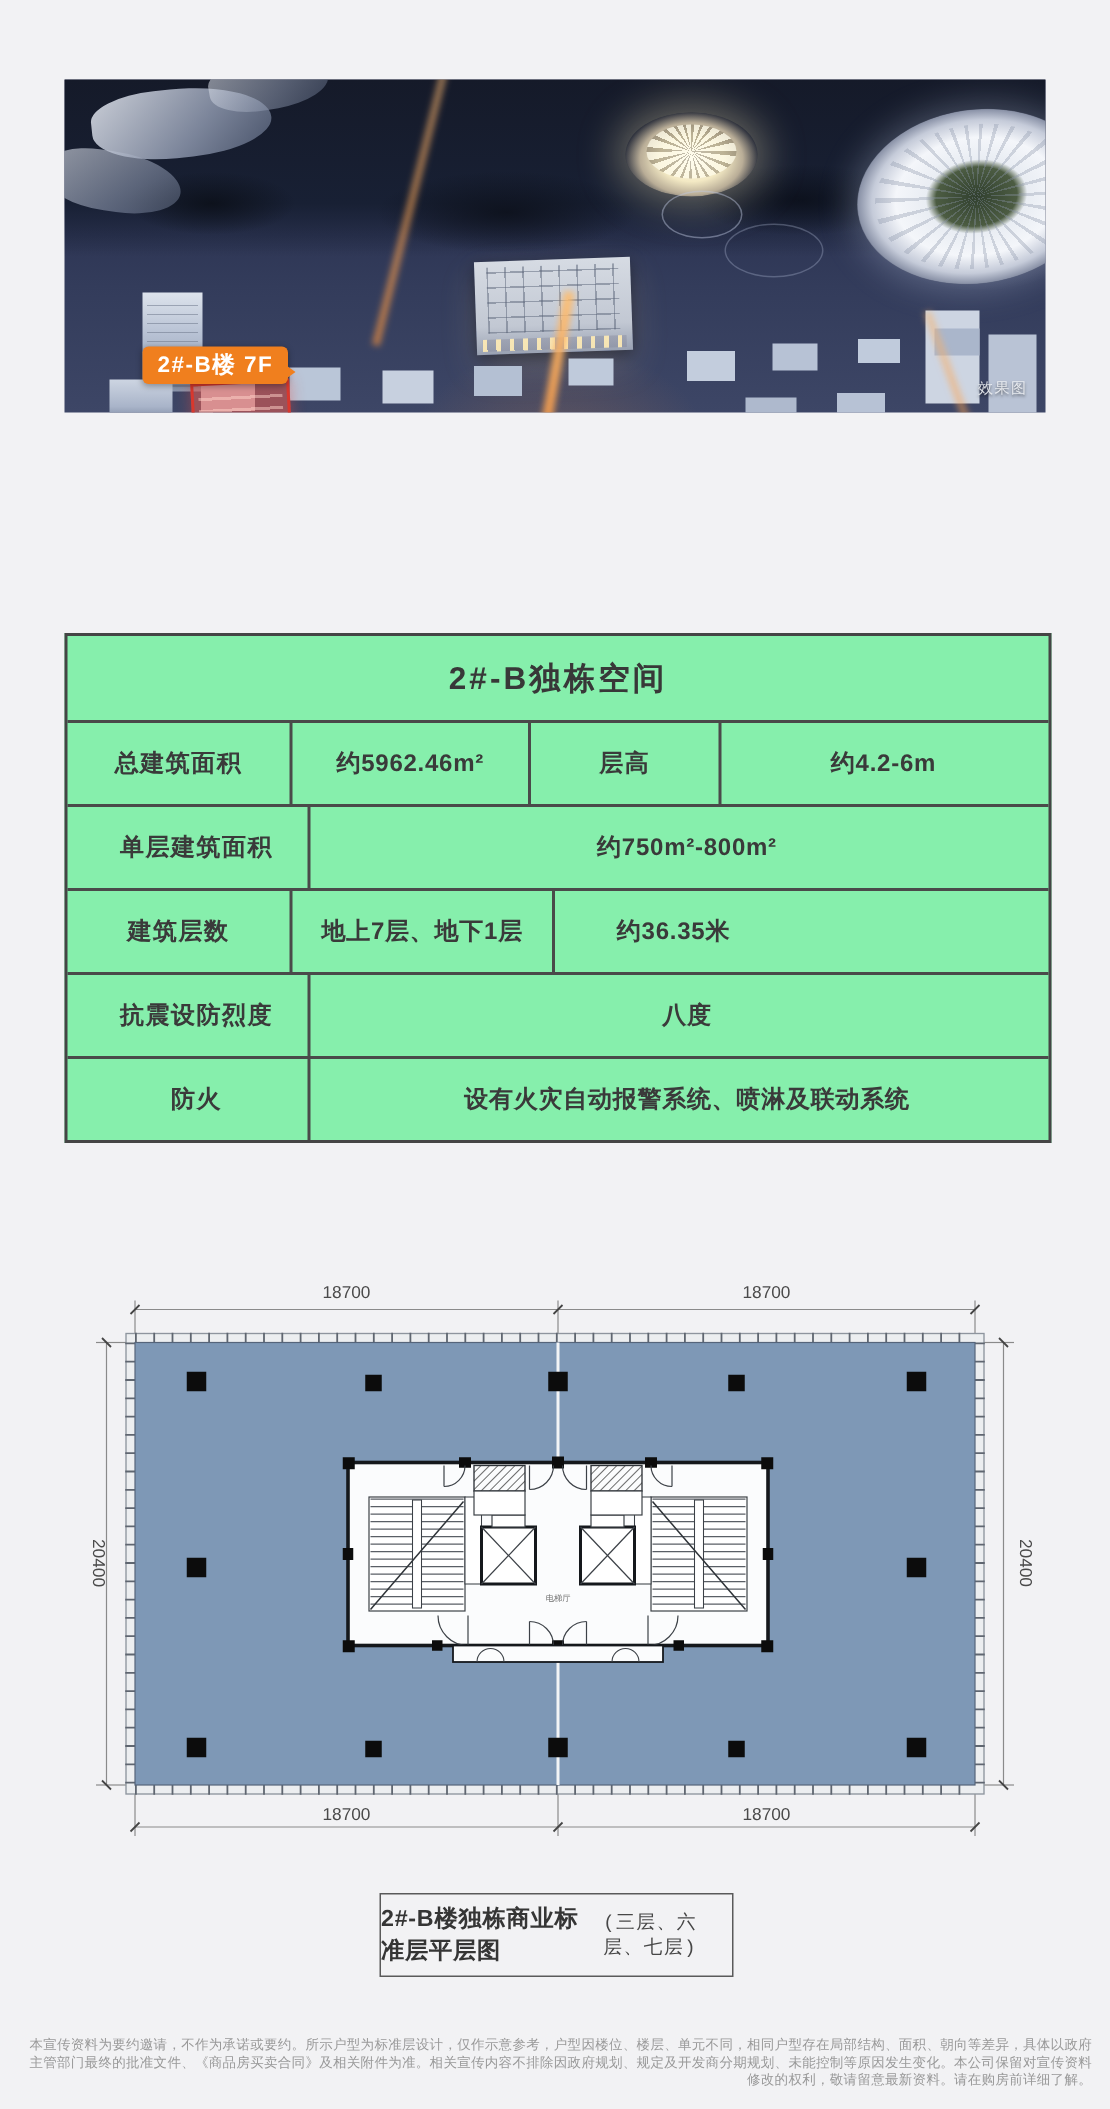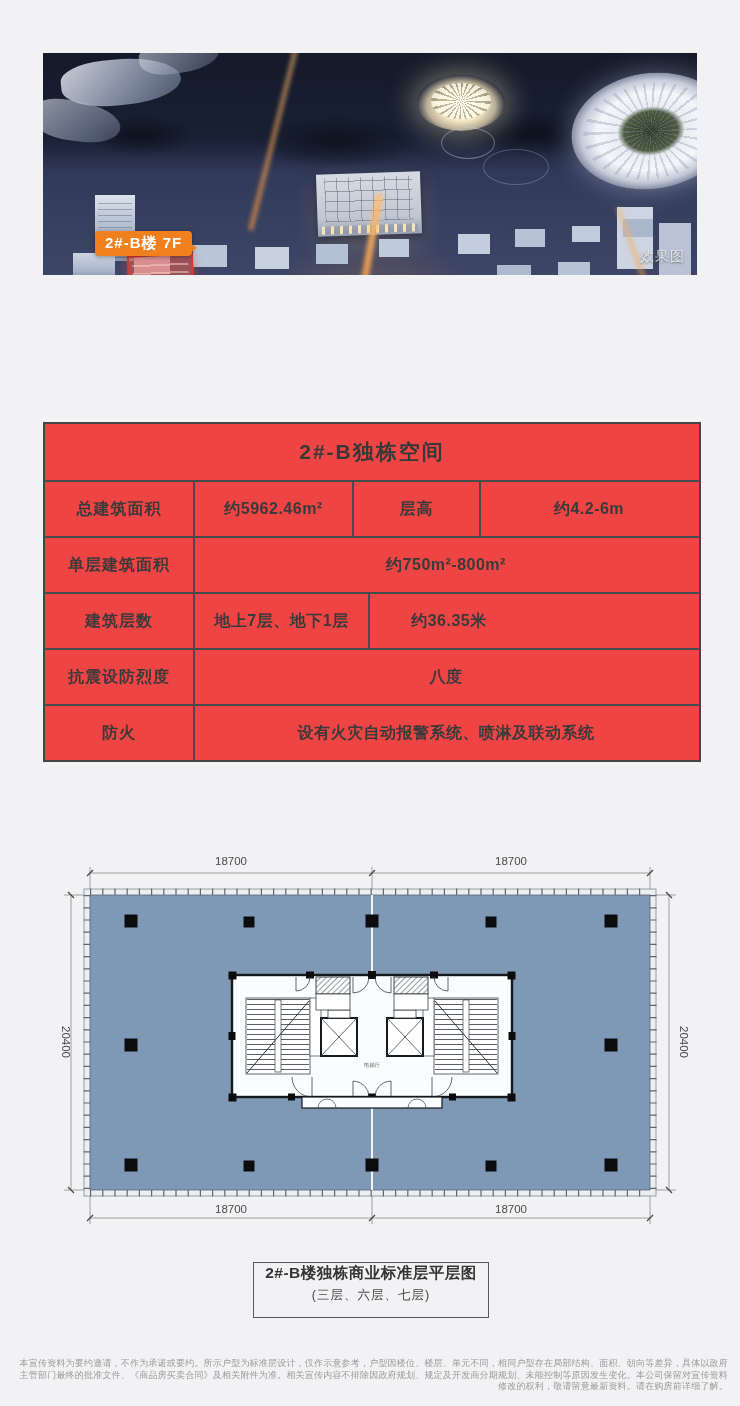--- a/index.html
+++ b/index.html
@@ -91,40 +91,40 @@
     box-shadow:0 1px 4px rgba(0,0,0,.35);z-index:5;}
   .hero-tag:after{content:"";position:absolute;right:-5px;bottom:3px;width:0;height:0;
     border-left:7px solid #F07F1E;border-top:5px solid transparent;border-bottom:5px solid transparent;}
   .hl-building{
     position:absolute;left:85px;top:201px;width:62px;height:45px;transform:rotate(-3deg);
     background:rgba(233,92,80,.55);border:2px solid #d8382e;z-index:4;
     box-shadow:0 0 10px rgba(230,70,60,.45);}
   .hl-building:before{content:"";position:absolute;inset:3px;
     background:repeating-linear-gradient(0deg, rgba(255,210,200,.5) 0 2px, transparent 2px 8px);}
   .watermark{position:absolute;right:12px;bottom:9px;color:rgba(240,242,246,.88);
-    font-size:14px;letter-spacing:1px;text-shadow:0 1px 2px rgba(0,0,0,.5);z-index:5;}
+    font-size:10px;letter-spacing:1px;text-shadow:0 1px 2px rgba(0,0,0,.5);z-index:5;}
   
-  .spec{position:absolute;left:43px;top:422px;width:654px;border:2px solid #454545;background:#ef4444;}
+  .spec{position:absolute;left:43px;top:422px;width:654px;border:2px solid #454545;background:#86efac;}
   .spec-title{height:56px;display:flex;align-items:center;justify-content:center;
     font-size:21px;font-weight:bold;letter-spacing:2px;color:#383838;}
   .spec-row{display:grid;border-top:2px solid #4a4a4a;}
   .spec-row .cell{height:54px;display:flex;align-items:center;justify-content:center;
     border-left:2px solid #4a4a4a;font-size:16px;text-align:center;padding:0 4px;box-sizing:border-box;}
   .spec-row .cell:first-child{border-left:none;}
   .cell.lab{font-weight:600;letter-spacing:1px;color:#3a3a3a;}
   .cell.val{font-weight:bold;color:#3a3a3a;letter-spacing:.5px;}
   .cols-r1{grid-template-columns:148px 159px 127px 218px;}
-  .cols-r2{grid-template-columns:148px 504px;}
+  .cols-r2{grid-template-columns:148px 504px;padding-left:12px;}
   .cols-r3{grid-template-columns:148px 175px 160px 169px;}
   
   .plan-wrap{position:absolute;left:50px;top:840px;width:640px;height:402px;}
   .caption{position:absolute;left:253px;top:1262px;width:234px;height:54px;
-    border:1.5px solid #5a5a5a;display:flex;flex-direction:column;align-items:center;justify-content:flex-start;gap:3px;}
+    border:1.5px solid #5a5a5a;display:flex;align-items:center;justify-content:flex-start;gap:3px;}
   .caption .l1{font-size:15.5px;font-weight:600;color:#353535;letter-spacing:.5px;}
-  .caption .l2{font-size:12.5px;color:#474747;letter-spacing:1px;}
+  .caption .l2{font-size:12.5px;color:#474747;letter-spacing:1px;font-family:Liberation Mono, monospace;}
   
   .disclaimer{position:absolute;left:14px;top:1358px;width:714px;
     font-size:9px;line-height:11.5px;color:#999;letter-spacing:.2px;text-align:right;font-family:Liberation Serif, serif;}
 </style>
 </head>
 <body>
 
 <div class="hero">
   <div class="hero-glow"></div>
   <div class="trees"></div>

